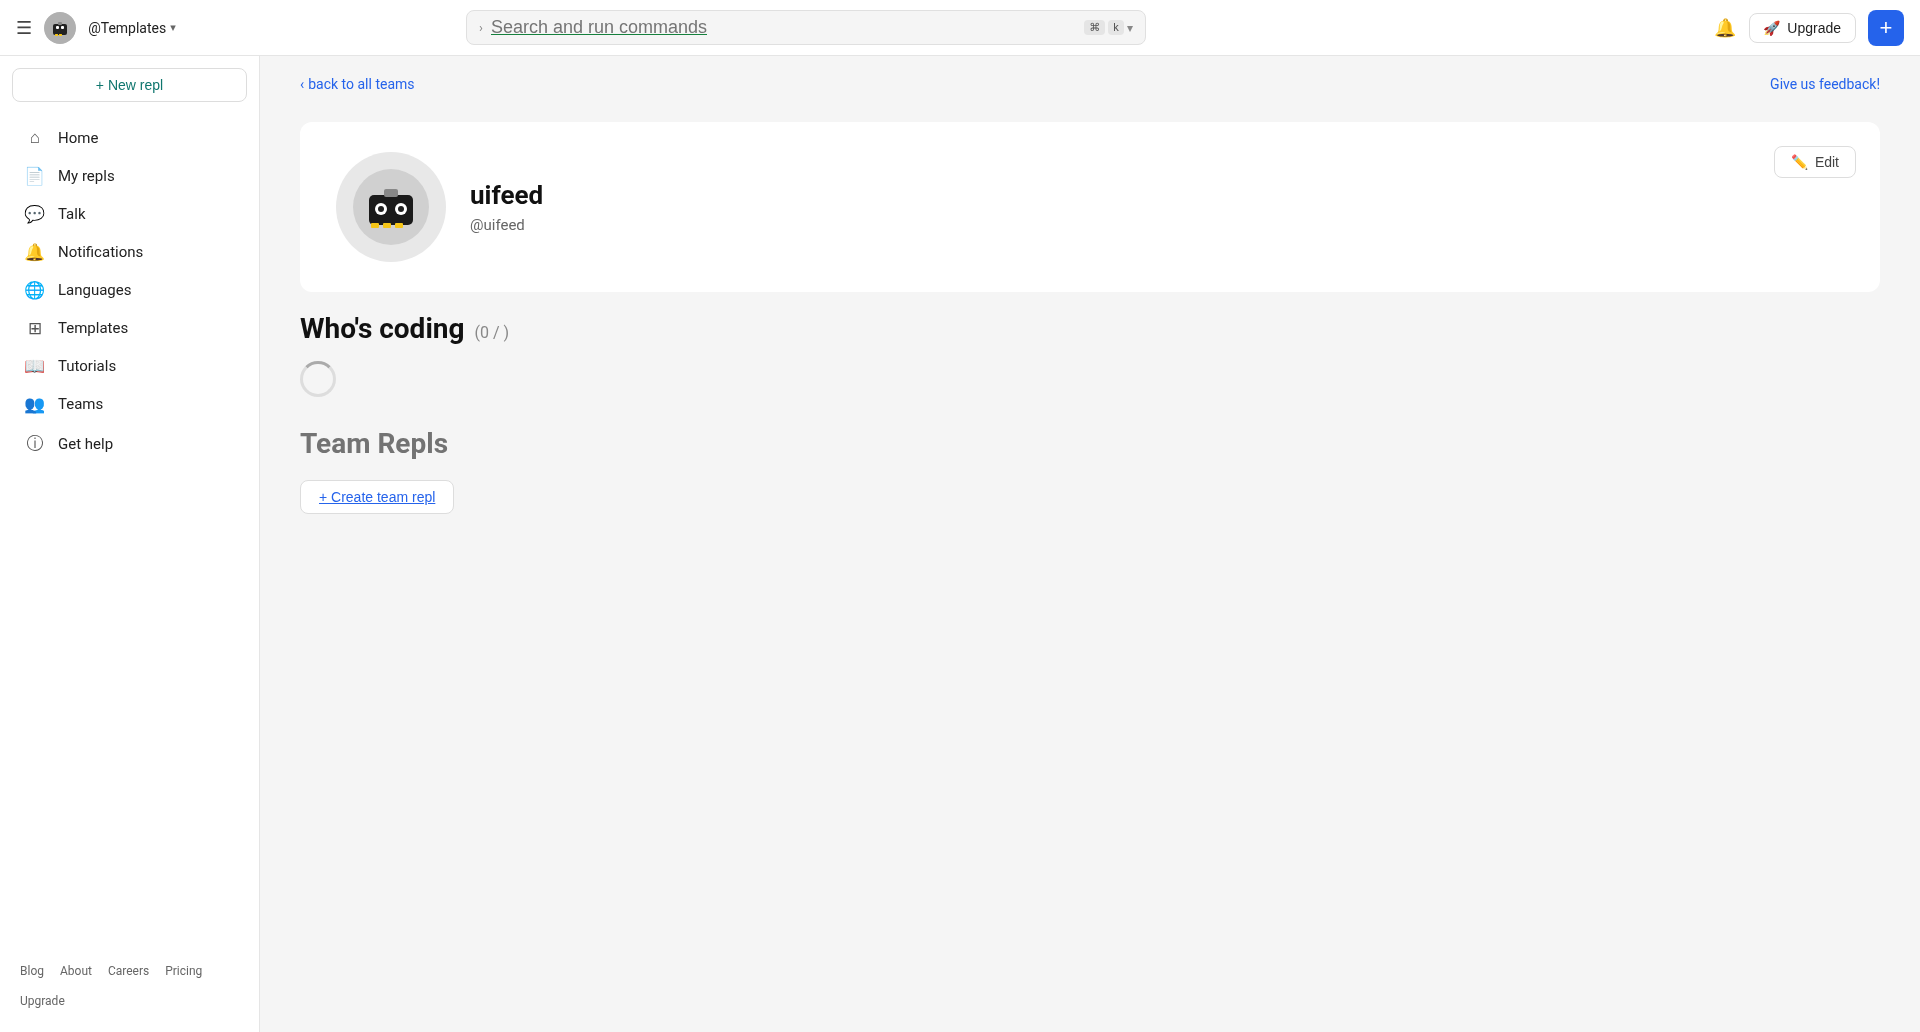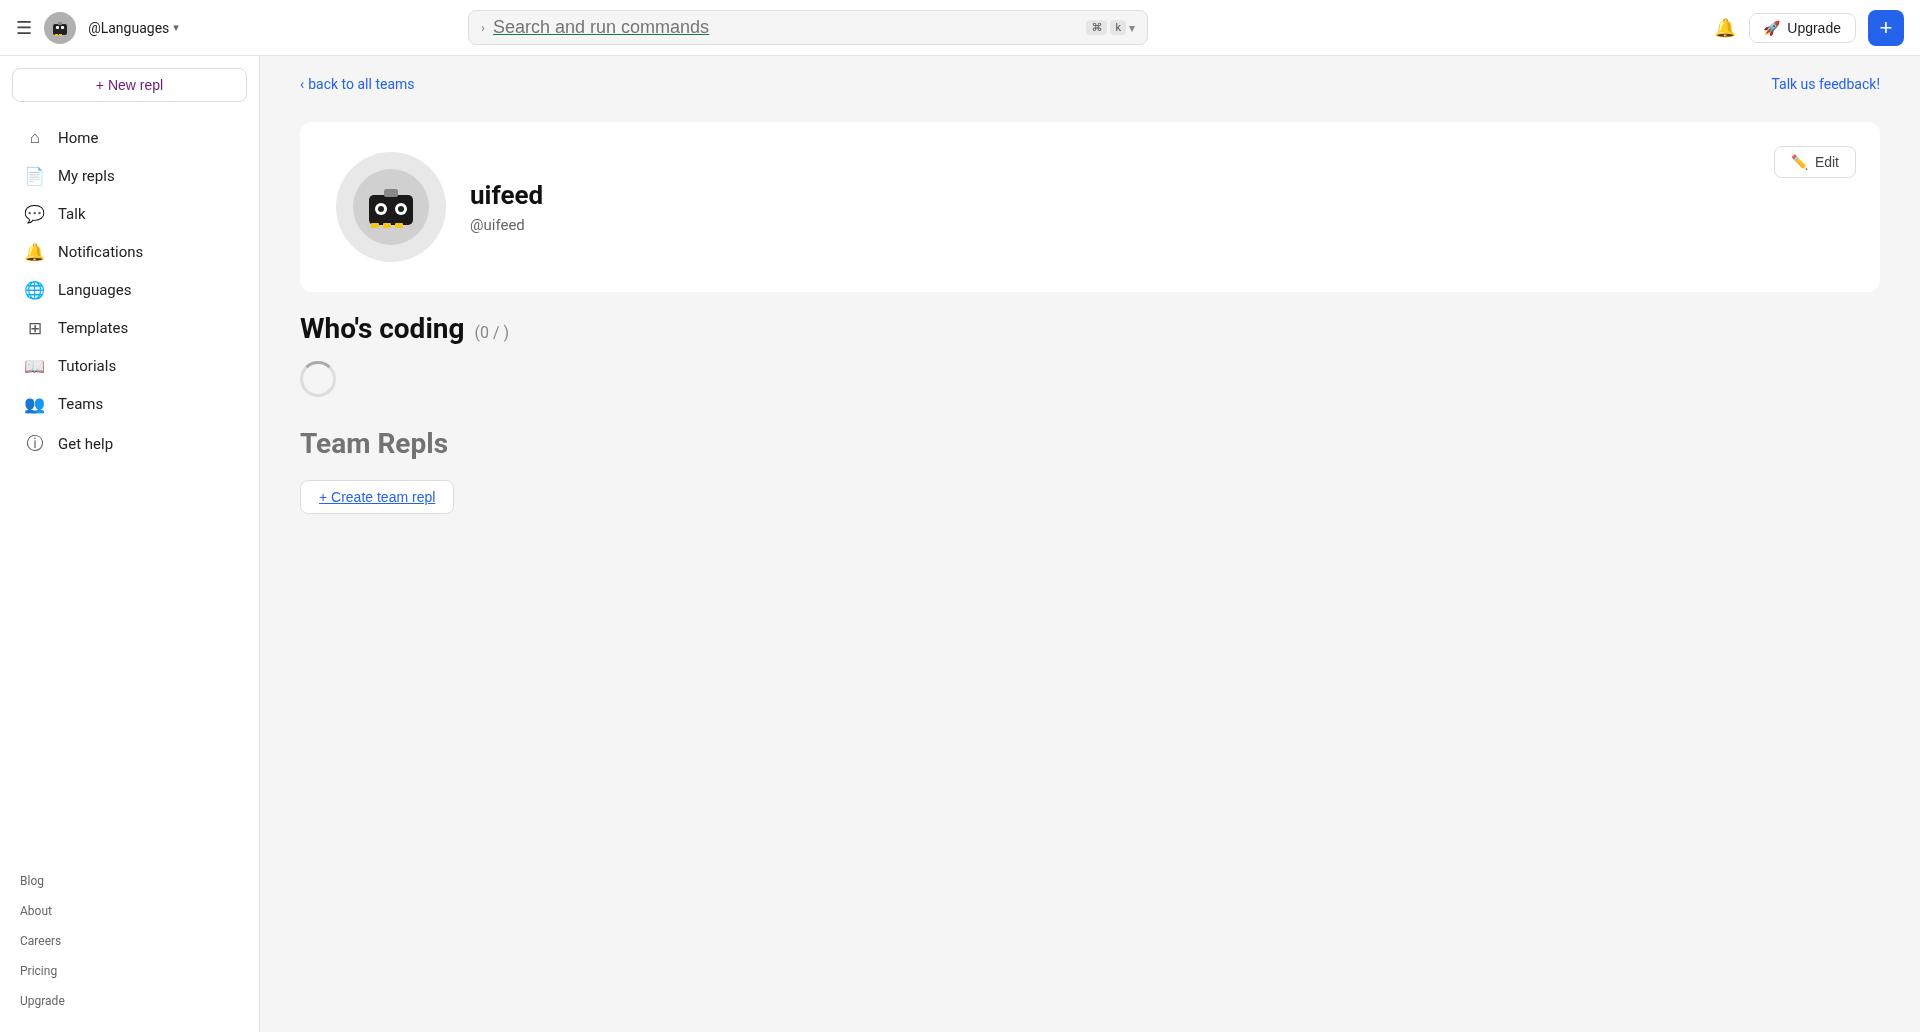--- a/index.html
+++ b/index.html
@@ -148,21 +148,21 @@
     .sidebar-new-repl {
       margin: 0 12px 16px 12px;
       display: flex;
       align-items: center;
       justify-content: center;
       gap: 6px;
       border: 1px solid #ddd;
       border-radius: 8px;
       padding: 8px 4px;
       font-size: 14px;
-      color: #701a75;
+      color: #0f766e;
       cursor: pointer;
       background: #fff;
       font-weight: 500;
     }
     .sidebar-nav-item {
       display: flex;
       align-items: center;
       gap: 12px;
       padding: 9px 20px;
       font-size: 15px;
@@ -171,21 +171,20 @@
       border-radius: 6px;
       margin: 0 4px;
     }
     .sidebar-nav-item .icon { font-size: 17px; color: #555; width: 22px; text-align: center; }
     .sidebar-footer {
       margin-top: auto;
       padding: 12px 20px;
       display: flex;
       gap: 16px;
       flex-wrap: wrap;
-      flex-direction: column;
     }
     .sidebar-footer a {
       font-size: 12px;
       color: #666;
       text-decoration: none;
       cursor: pointer;
     }
 
     
     .main {
@@ -361,21 +360,21 @@
       <rect x="9" y="12" width="14" height="11" rx="2" fill="#222"></rect>
       <rect x="12" y="14" width="3" height="3" rx="1" fill="white"></rect>
       <rect x="17" y="14" width="3" height="3" rx="1" fill="white"></rect>
       <rect x="14" y="10" width="4" height="3" rx="1" fill="#888"></rect>
       <rect x="11" y="22" width="3" height="2" rx="0.5" fill="#f5c518"></rect>
       <rect x="15" y="22" width="3" height="2" rx="0.5" fill="#f5c518"></rect>
     </svg>
   </div>
 
   <div class="topbar-username">
-    <span>@Languages</span>
+    <span>@Templates</span>
     <span class="chevron">▾</span>
   </div>
 
   <div class="topbar-search">
     <span class="chevron-right">›</span>
     <input type="text" readonly="" placeholder="Search and run commands" style="">
     <div class="topbar-search-kbd">
       <span class="kbd">⌘</span>
       <span class="kbd">k</span>
       <span>▾</span>
@@ -447,21 +446,21 @@
     </div>
   </div>
 
   <div class="main">
 
     <div class="main-topbar">
       <a class="back-link">
         <span class="arrow">‹</span>
         <span>back to all teams</span>
       </a>
-      <a class="feedback-link">Talk us feedback!</a>
+      <a class="feedback-link">Give us feedback!</a>
     </div>
 
     <div class="team-card">
       <div class="team-avatar">
 
         <svg viewBox="0 0 80 80" fill="none" xmlns="http://www.w3.org/2000/svg">
           <circle cx="40" cy="40" r="38" fill="#d0d0d0"></circle>
           <rect x="18" y="28" width="44" height="30" rx="5" fill="#1a1a1a"></rect>
           <circle cx="30" cy="42" r="6" fill="white"></circle>
           <circle cx="50" cy="42" r="6" fill="white"></circle>

